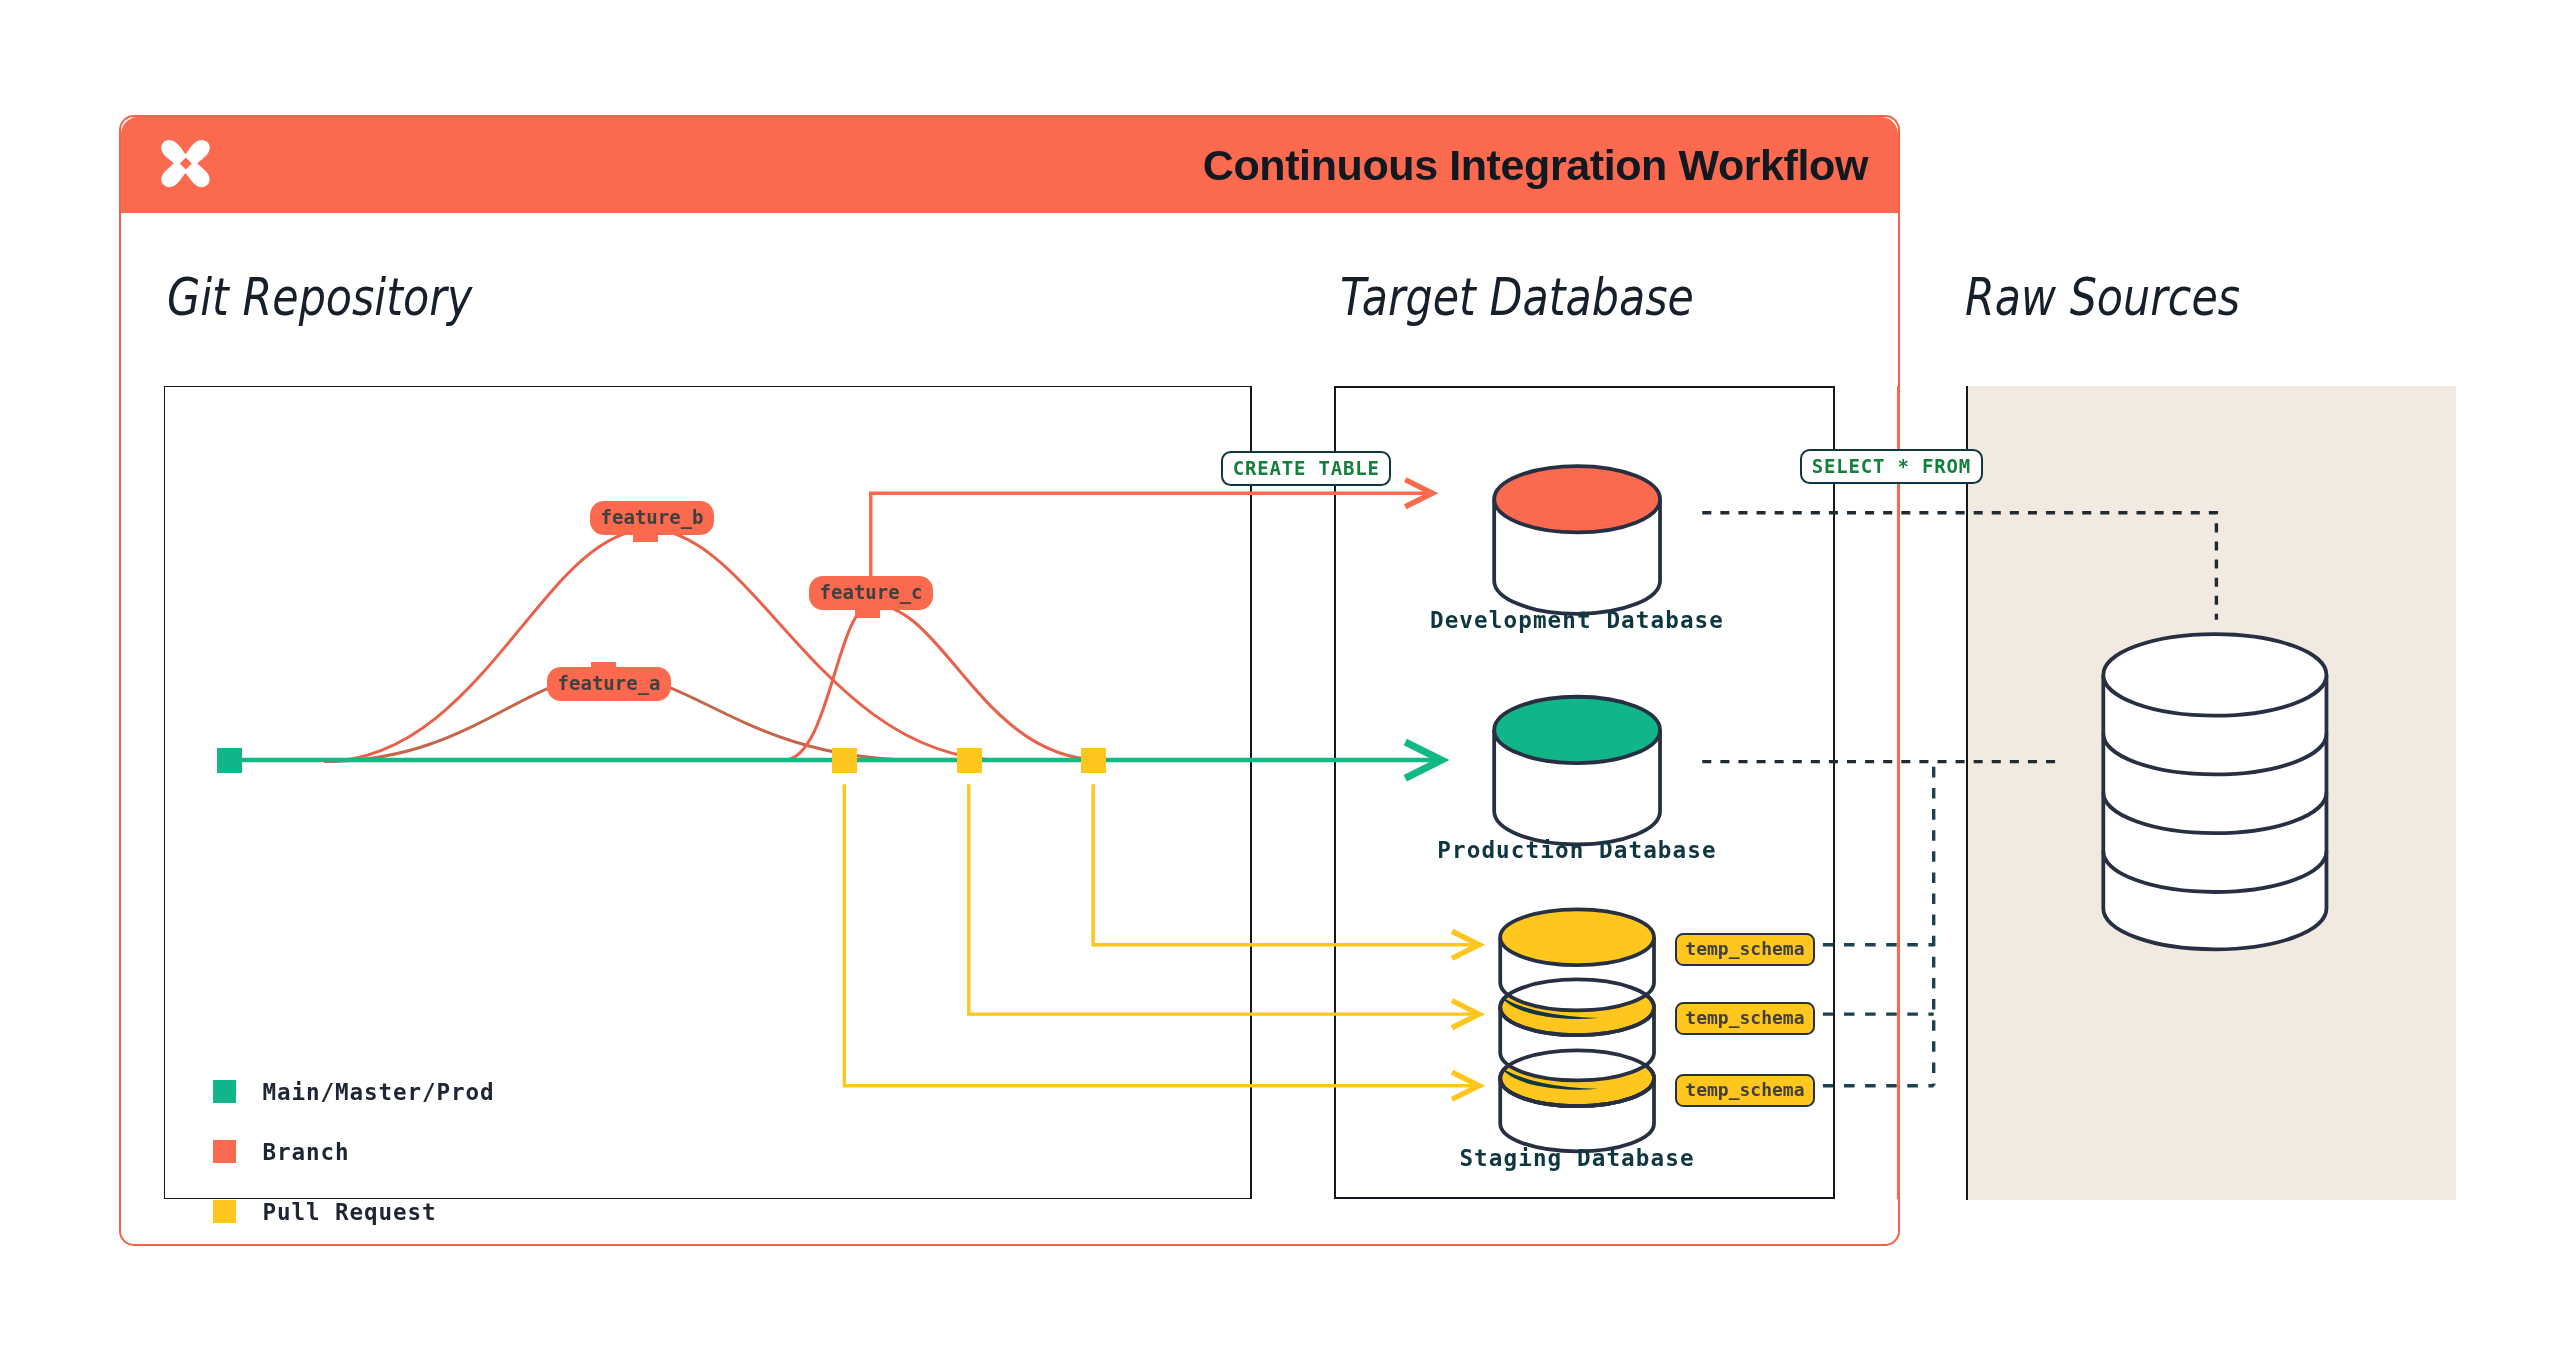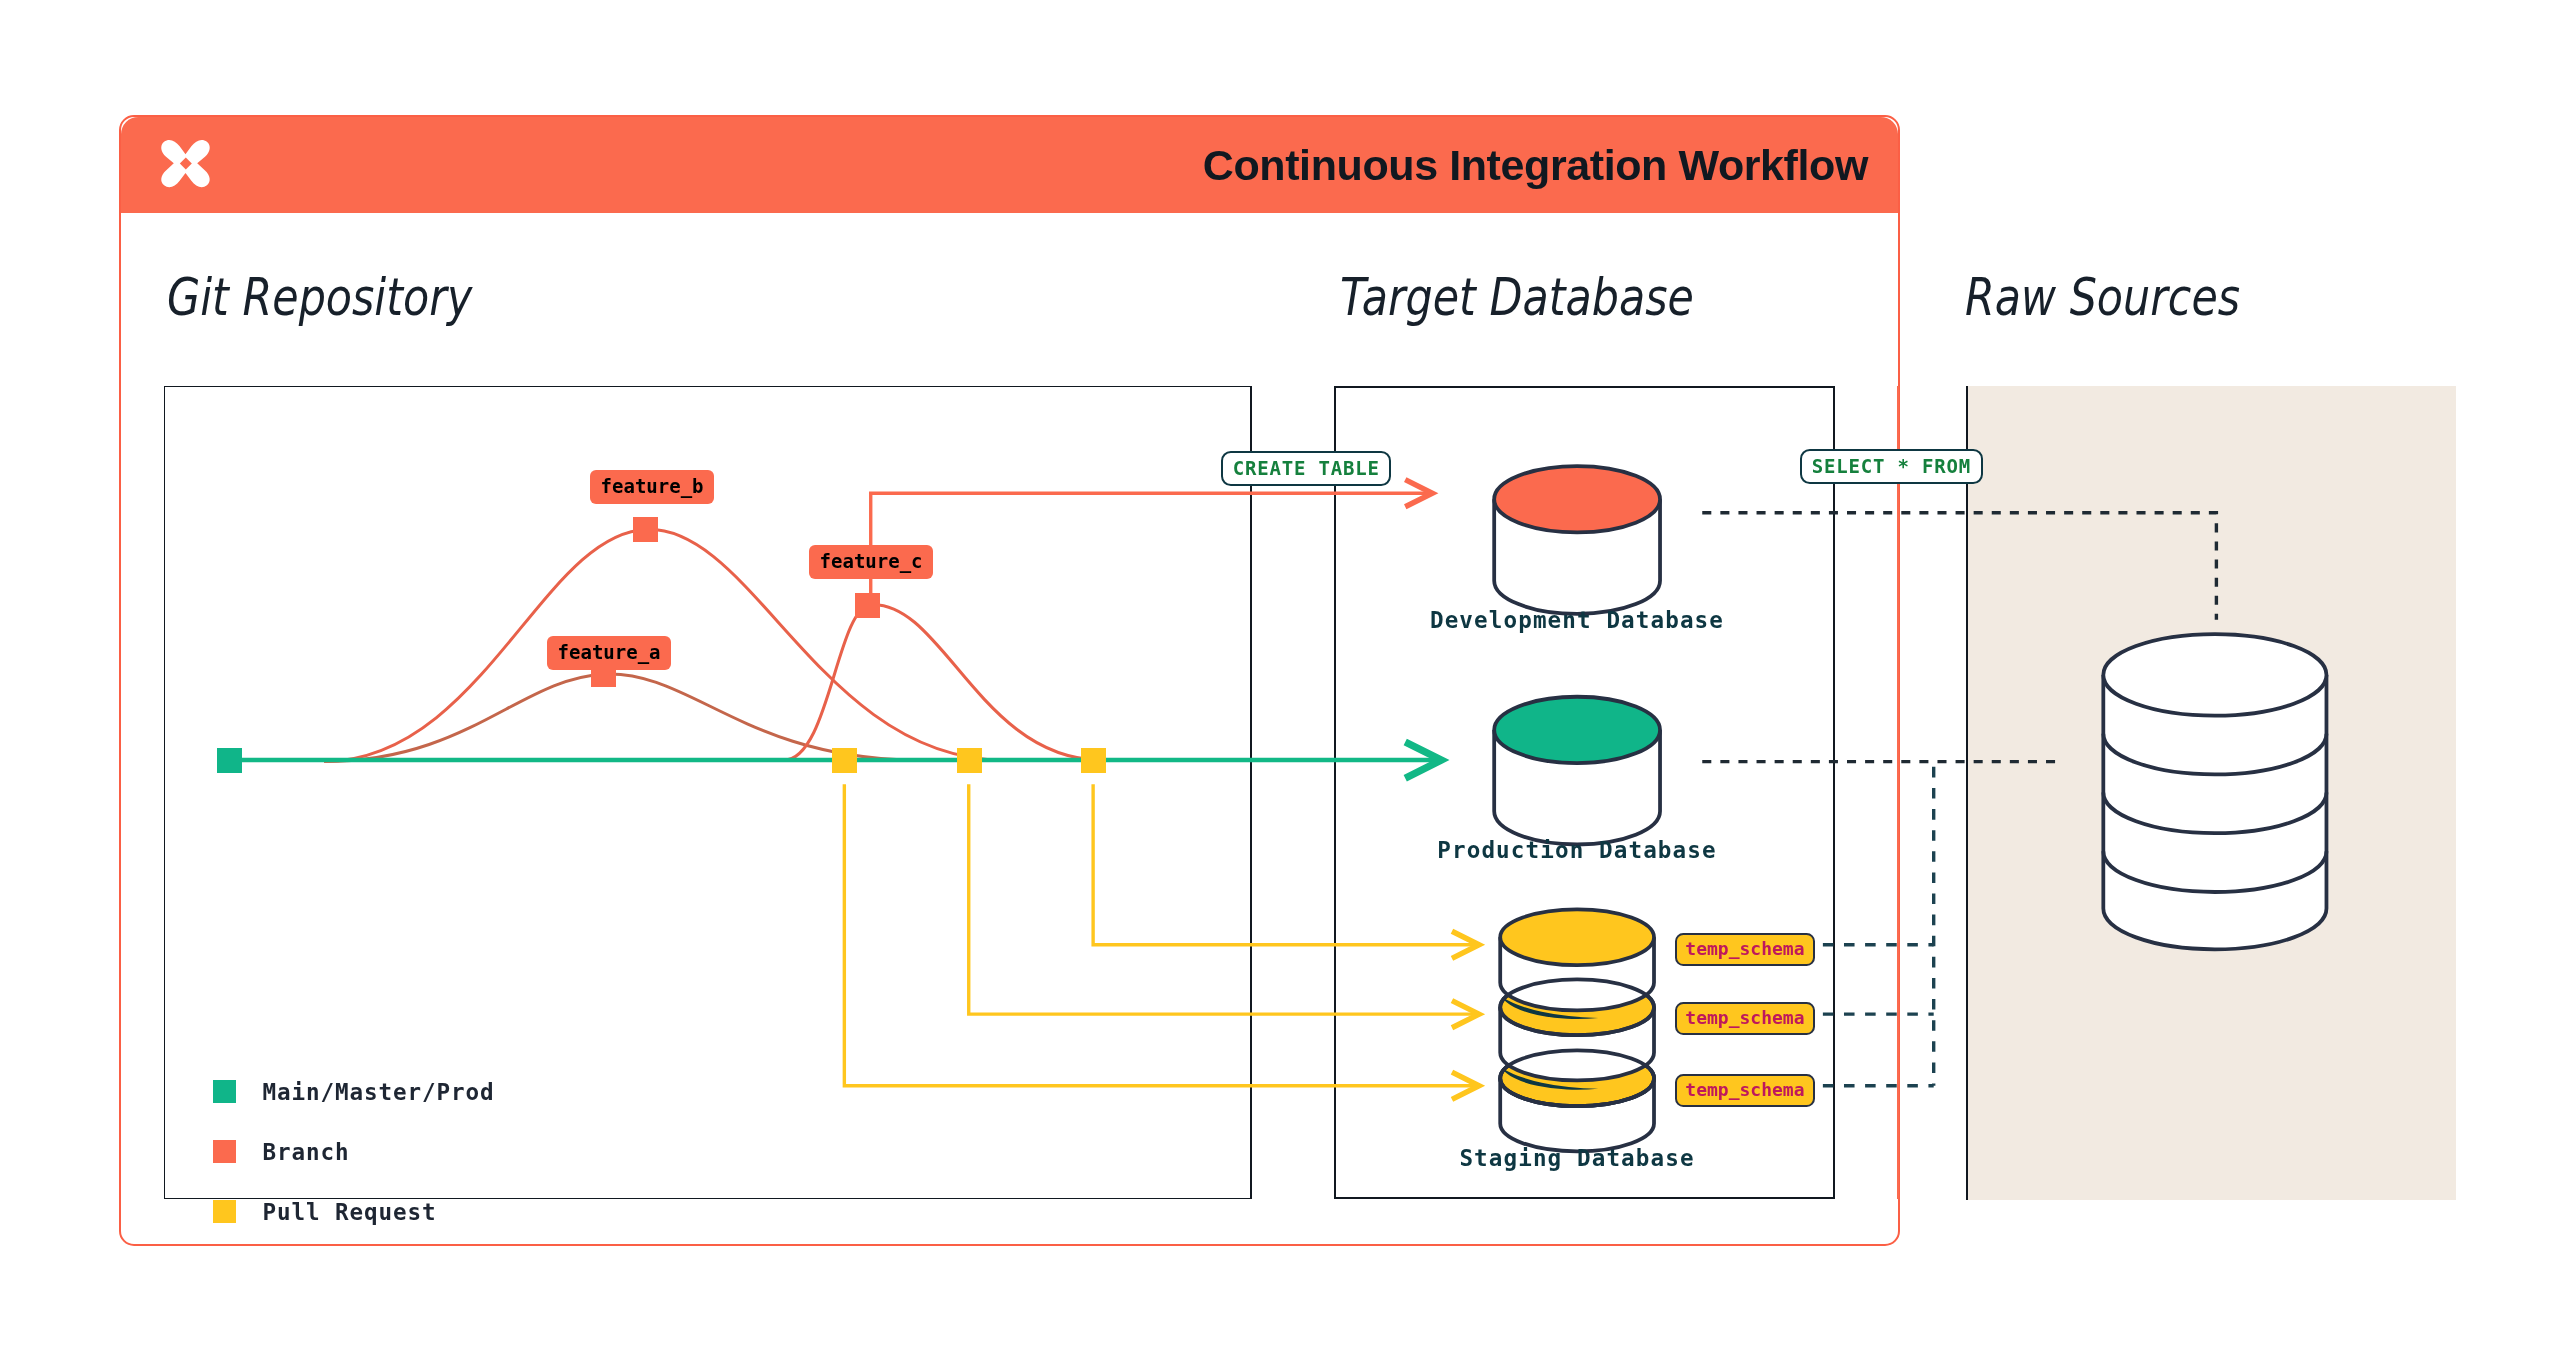--- a/index.html
+++ b/index.html
@@ -35,26 +35,26 @@
   #tgt-frame-bot{position:absolute;left:1334px;top:1197px;width:501px;height:1.5px;background:#111820;}
   #orange-div{position:absolute;left:1897px;top:386px;width:2.3px;height:813px;background:#FB6A4E;}
   #raw-panel{position:absolute;left:1966px;top:386px;width:490px;height:814px;
              background:#F2EAE1;border-left:2.3px solid #111820;box-sizing:border-box;}
 
   
   #svg{position:absolute;left:0;top:0;width:2576px;height:1346px;overflow:visible;}
 
   
   .mono{font-family:"DejaVu Sans Mono","Liberation Mono",monospace;font-weight:bold;}
-  .branch-tag{position:absolute;background:#FB6A4E;color:#000000;border-radius:6px;
-              padding:5.3px 10.6px 6.8px;font-size:19px;white-space:nowrap;}
+  .branch-tag{position:absolute;background:#FB6A4E;color:#404040;border-radius:14px;
+              padding:5.3px 10.6px 6.8px;font-size:19px;white-space:nowrap;margin-top:31px;}
   .sql-badge{position:absolute;border:2.3px solid #0E3742;color:#15803d;background:#fff;
              border-radius:9.8px;padding:3.8px 9.8px 5.3px;font-size:19px;
              white-space:nowrap;letter-spacing:0.8px;}
-  .schema-badge{position:absolute;background:#FFC61E;color:#be185d;
+  .schema-badge{position:absolute;background:#FFC61E;color:#404040;
                 border:2.3px solid #273043;border-radius:8.3px;padding:3px 8.3px 4.5px;
                 font-size:18px;white-space:nowrap;}
   .db-label{position:absolute;color:#0E3742;font-size:22.6px;white-space:nowrap;
             letter-spacing:1.1px;text-align:center;}
 
   
   #legend{position:absolute;left:213px;top:1052px;}
   .leg-row{display:flex;align-items:center;height:41px;margin-top:19px;}
   .leg-sw{width:23.4px;height:23.4px;margin-right:26px;flex:none;}
   .leg-tx{font-size:22.6px;color:#1E2633;letter-spacing:0.9px;white-space:nowrap;}

